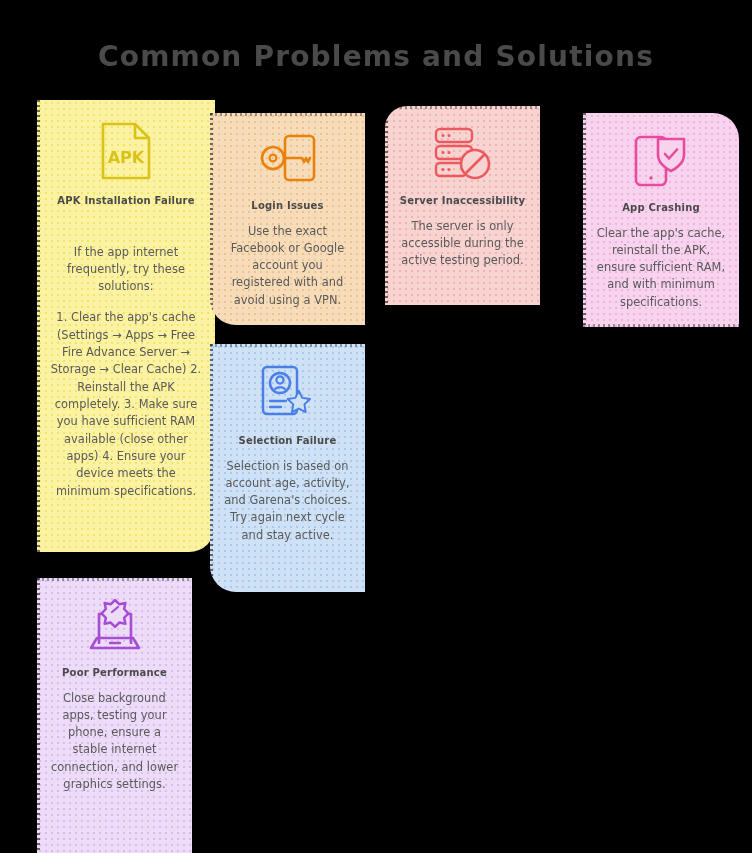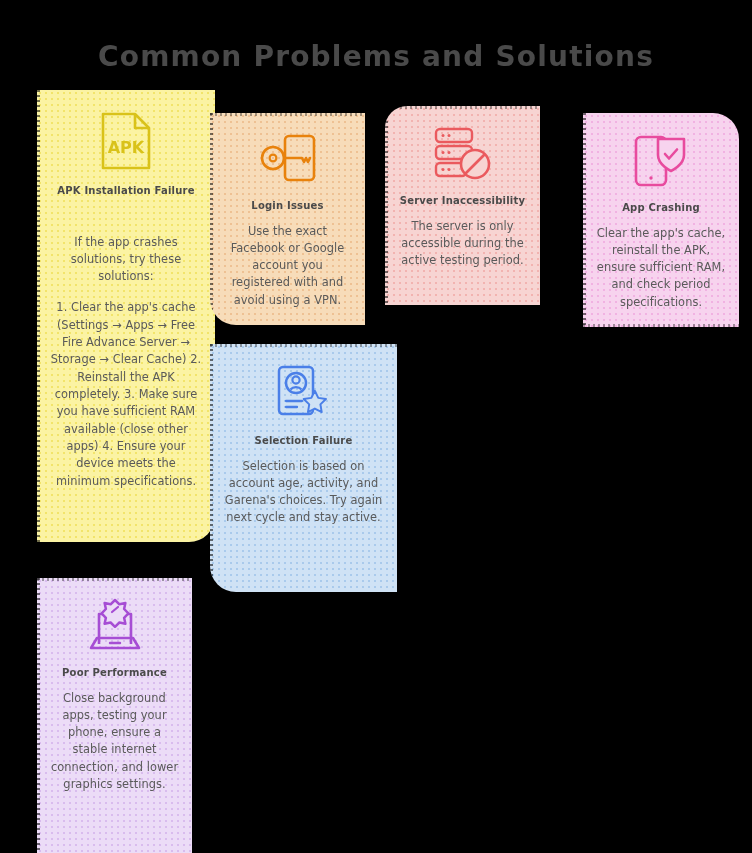--- a/index.html
+++ b/index.html
@@ -78,42 +78,42 @@
     color: #5a5a5a;
     margin: 0;
     letter-spacing: 0.05px;
   }
   .card-body + .card-body { margin-top: 14px; }
 
   .spacer-lg { height: 26px; }
 
   
   #card-apk {
-    left: 37px; top: 90px; width: 178px; height: 452px;
+    left: 37px; top: 100px; width: 178px; height: 452px;
     background-color: #fbf3a3;
     background-image: radial-gradient(#f2e46a 1px, transparent 1.1px);
   }
   #card-login {
     left: 210px; top: 113px; width: 155px; height: 212px;
     background-color: #f7dcb9;
     background-image: radial-gradient(#eec193 1px, transparent 1.1px);
   }
   #card-server {
     left: 385px; top: 106px; width: 155px; height: 199px;
     background-color: #f7d4d2;
     background-image: radial-gradient(#f2b3b0 1px, transparent 1.1px);
   }
   #card-crash {
     left: 557px; top: 113px; width: 156px; height: 214px;
     background-color: #f7d3ee;
     background-image: radial-gradient(#f1b2e2 1px, transparent 1.1px);
     margin-left: 26px;
   }
   #card-selection {
-    left: 210px; top: 344px; width: 187px; height: 248px;
+    left: 210px; top: 344px; width: 155px; height: 248px;
     background-color: #cfe2f5;
     background-image: radial-gradient(#a9caec 1px, transparent 1.1px);
   }
   #card-perf {
     left: 37px; top: 578px; width: 155px; height: 312px;
     background-color: #ecdcf7;
     background-image: radial-gradient(#d9bcee 1px, transparent 1.1px);
   }
 
   
@@ -148,21 +148,21 @@
   <div class="card c-br" id="card-apk">
     <span class="edge-left"></span>
     <div class="inner">
       <svg class="card-icon" width="54" height="62" viewBox="0 0 54 62">
         <path d="M4 4 h32 l14 14 v40 H4 Z" fill="none" stroke="#d9c219" stroke-width="2.6" stroke-linejoin="round"></path>
         <path d="M36 4 v14 h14" fill="none" stroke="#d9c219" stroke-width="2.6" stroke-linejoin="round"></path>
         <text x="27" y="43" text-anchor="middle" font-family="DejaVu Sans, sans-serif" font-size="16" font-weight="600" fill="#d9c219">APK</text>
       </svg>
       <p class="card-title">APK Installation Failure</p>
       <div class="spacer-lg"></div>
-      <p class="card-body">If the app crashes solutions, try these solutions:</p>
+      <p class="card-body">If the app internet frequently, try these solutions:</p>
       <p class="card-body">1. Clear the app's cache (Settings → Apps → Free Fire Advance Server → Storage → Clear Cache) 2. Reinstall the APK completely. 3. Make sure you have sufficient RAM available (close other apps) 4. Ensure your device meets the minimum specifications.</p>
     </div>
   </div>
 
   <div class="card c-tl" id="card-server">
     <span class="edge-left"></span>
     <span class="edge-top"></span>
     <div class="inner">
       <svg class="card-icon" width="60" height="56" viewBox="0 0 60 56">
         <rect x="3" y="3" width="36" height="13" rx="4" fill="none" stroke="#ea5a5e" stroke-width="2.4"></rect>
@@ -201,21 +201,21 @@
     <span class="edge-left"></span>
     <span class="edge-bottom"></span>
     <div class="inner">
       <svg class="card-icon" width="58" height="56" viewBox="0 0 58 56">
         <rect x="4" y="4" width="30" height="48" rx="5" fill="none" stroke="#e84b9e" stroke-width="2.6"></rect>
         <circle cx="19" cy="45" r="1.7" fill="#e84b9e"></circle>
         <path d="M26 6 h26 v16 c0 10-13 16-13 16 s-13-6-13-16 Z" fill="#f7d3ee" stroke="#e84b9e" stroke-width="2.6" stroke-linejoin="round"></path>
         <path d="M33 21 l4 4.5 8-9" fill="none" stroke="#e84b9e" stroke-width="2.6" stroke-linecap="round" stroke-linejoin="round"></path>
       </svg>
       <p class="card-title">App Crashing</p>
-      <p class="card-body">Clear the app's cache, reinstall the APK, ensure sufficient RAM, and check period specifications.</p>
+      <p class="card-body">Clear the app's cache, reinstall the APK, ensure sufficient RAM, and with minimum specifications.</p>
     </div>
   </div>
 
   <div class="card c-bl" id="card-selection">
     <span class="edge-left"></span>
     <span class="edge-top"></span>
     <div class="inner">
       <svg class="card-icon" width="58" height="58" viewBox="0 0 58 58">
         <rect x="4" y="3" width="34" height="47" rx="4" fill="none" stroke="#4a7fe8" stroke-width="2.5"></rect>
         <circle cx="21" cy="19" r="10" fill="none" stroke="#4a7fe8" stroke-width="2.5"></circle>

